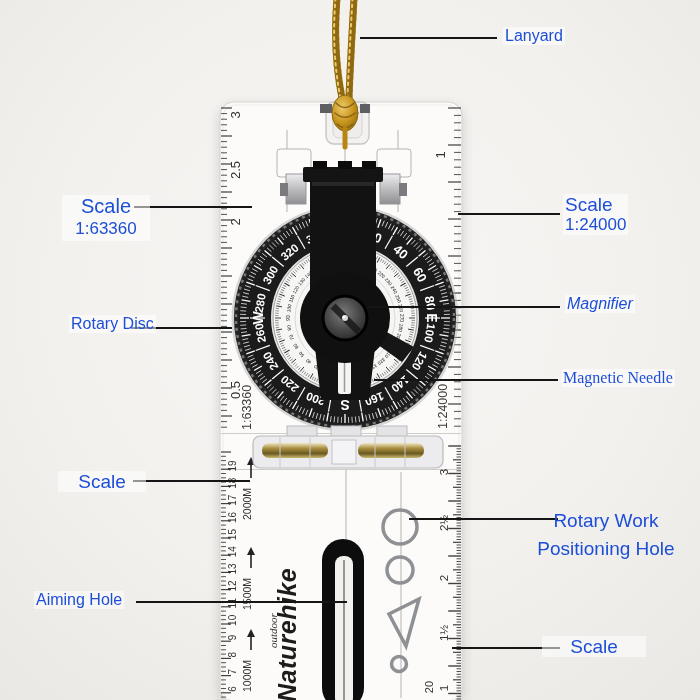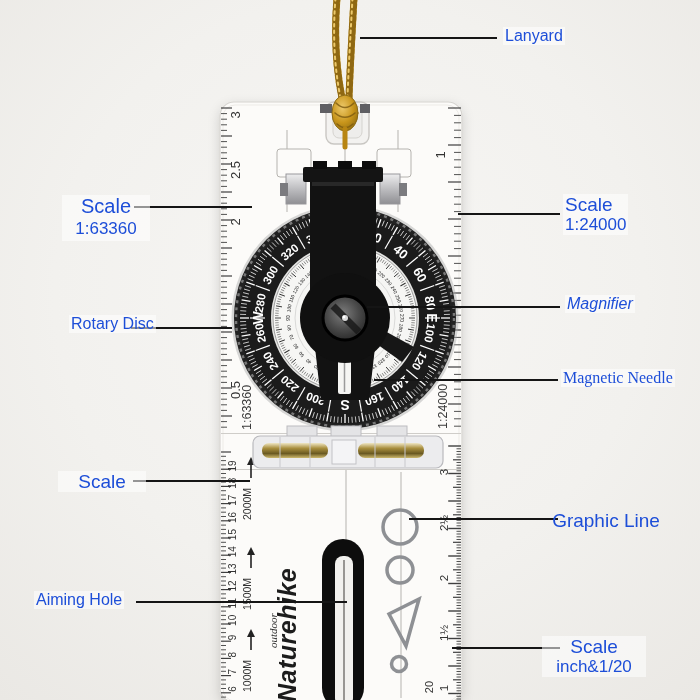--- a/index.html
+++ b/index.html
@@ -930,21 +930,21 @@
 
   <div class="label center" style="left:58px;top:471px;width:84px;">
     <div class="mid">Scale</div>
   </div>
 
   <div class="label big" style="left:34px;top:591px;">
     <span>Aiming Hole</span>
   </div>
 
   <div class="label center" style="left:528px;top:507px;width:152px;background:transparent;">
-    <div class="mid" style="line-height:28px;">Graphic Line</div>
+    <div class="mid" style="line-height:28px;">Rotary Work</div>
+    <div class="mid" style="line-height:28px;">Positioning Hole</div>
   </div>
 
   <div class="label center" style="left:542px;top:636px;width:100px;">
     <div class="mid">Scale</div>
-    <div class="sml">inch&amp;1/20</div>
   </div>
 
 </div>
 
 </body></html>

